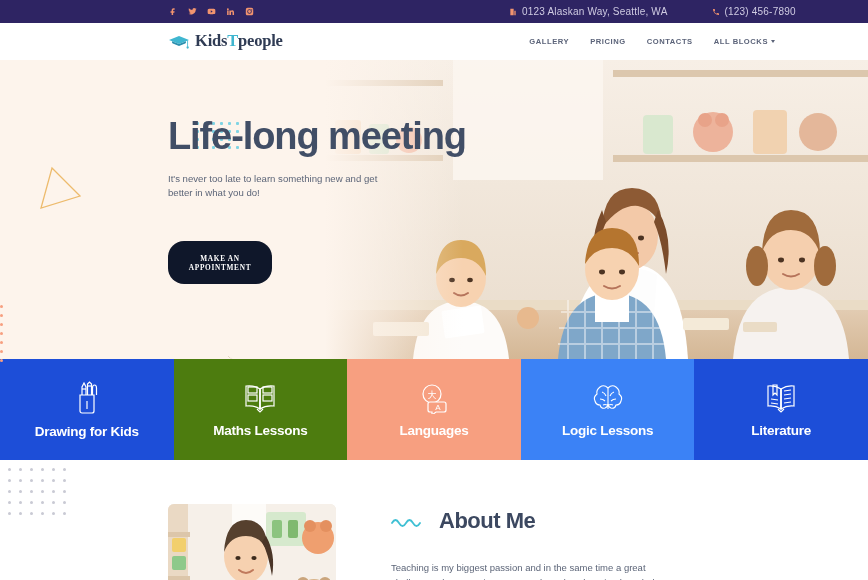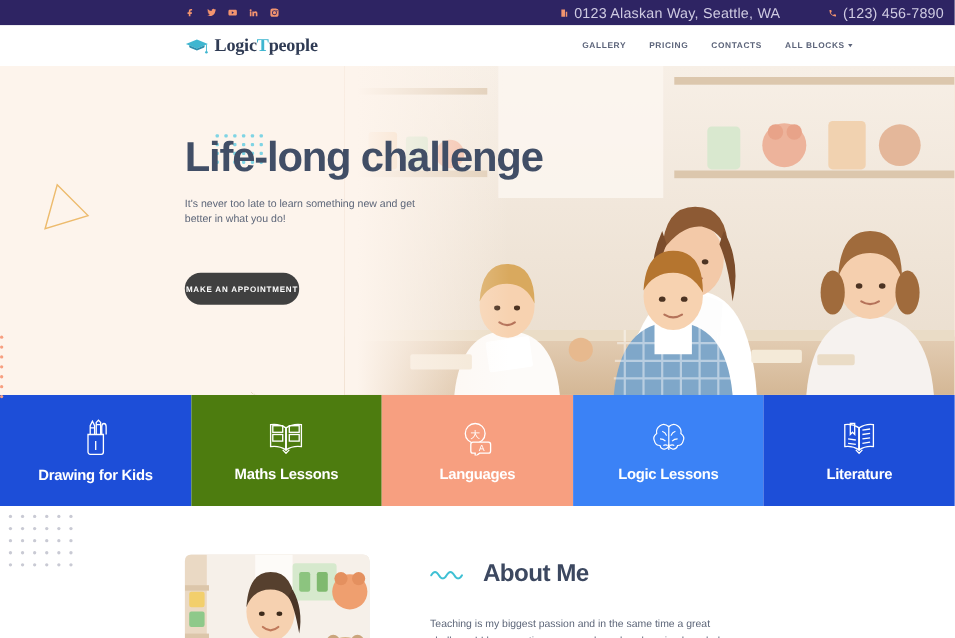--- a/index.html
+++ b/index.html
@@ -21,21 +21,21 @@
   .social a{
     color:#f79f80; font-size:8px; line-height:1; text-decoration:none;
     display:inline-flex; align-items:center; justify-content:center;
     width:10px; height:10px;
   }
   .social svg{ width:9px; height:9px; fill:#f2946f; display:block; }
   .contact-group{ display:flex; align-items:center; margin-left:255px; gap:44px; }
   .contact-item{ display:flex; align-items:center; gap:5px; }
   .contact-item svg{ width:8px; height:8px; fill:#f2946f; display:block; }
   .contact-item span{
-    color:#cfcbe2; font-size:13px; letter-spacing:.2px; white-space:nowrap;
+    color:#cfcbe2; font-size:10px; letter-spacing:.2px; white-space:nowrap;
   }
 
   
   .header{
     height:37px; background:#fff; display:flex; align-items:center;
     position:relative; z-index:40;
   }
   .logo{ display:flex; align-items:center; margin-left:168px; gap:5px; }
   .logo-mark{ width:22px; height:16px; display:block; }
   .logo-text{
@@ -71,23 +71,23 @@
   .hero-title{
     font-size:38px; font-weight:800; color:#414e66; letter-spacing:-1.1px;
     line-height:1.05; margin-bottom:15px;
   }
   .hero-sub{
     font-size:9.6px; color:#5c6578; line-height:1.55; max-width:218px;
     margin-bottom:40px;
   }
   .hero-btn{
     display:inline-flex; align-items:center; justify-content:center;
-    width:104px; height:29px; border-radius:16px; background:#404040;
+    width:104px; height:43px; border-radius:16px; background:#0f172a;
     color:#fff; font-size:7.3px; font-weight:700; letter-spacing:.7px;
-    border:none; cursor:pointer;
+    border:none; cursor:pointer;font-family:Liberation Serif, serif;
   }
 
   
   .dotgrid-teal{
     position:absolute; left:196px; top:62px; z-index:8;
     display:grid; grid-template-columns:repeat(6,1fr); gap:5px;
   }
   .dotgrid-teal i{ width:3px;height:3px;background:#7fd4e4;display:block;border-radius:1px; }
   .tri-amber{ position:absolute; left:36px; top:104px; z-index:8; }
   .left-dots{
@@ -174,21 +174,21 @@
 </div>
 
 <div class="header">
   <div class="logo">
     <svg class="logo-mark" viewBox="0 0 44 32">
       <path d="M22 4 2 12l20 8 20-8z" fill="#3fb6d0"></path>
       <path d="M22 20 8 14.4v2.2c0 1 .6 1.6 1.6 2.2L22 23.8l12.4-5c1-.6 1.6-1.2 1.6-2.2v-2.2z" fill="#2c8fae"></path>
       <rect x="38.5" y="12.5" width="1.6" height="13" fill="#3fb6d0"></rect>
       <circle cx="39.3" cy="27" r="2.3" fill="#3fb6d0"></circle>
     </svg>
-    <div class="logo-text"><span>Logic</span><span class="accent">T</span><span>people</span></div>
+    <div class="logo-text"><span>Kids</span><span class="accent">T</span><span>people</span></div>
   </div>
 
   <div class="nav">
     <a href="#">
         <span>GALLERY</span>
       </a>
     <a href="#">
         <span>PRICING</span>
       </a>
     <a href="#">
@@ -328,21 +328,21 @@
     <i></i>
       <i></i>
       <i></i>
       <i></i>
       <i></i>
       <i></i>
   </div>
   <div class="diag" style="left:228px;top:296px;width:112px;transform:rotate(31deg);"></div>
 
   <div class="hero-content">
-    <h1 class="hero-title">Life-long challenge</h1>
+    <h1 class="hero-title">Life-long meeting</h1>
     <p class="hero-sub">It's never too late to learn something new and get better in what you do!</p>
     <button class="hero-btn">MAKE AN APPOINTMENT</button>
   </div>
 </div>
 
 <div class="left-dots">
   <i></i>
     <i></i>
     <i></i>
     <i></i>

